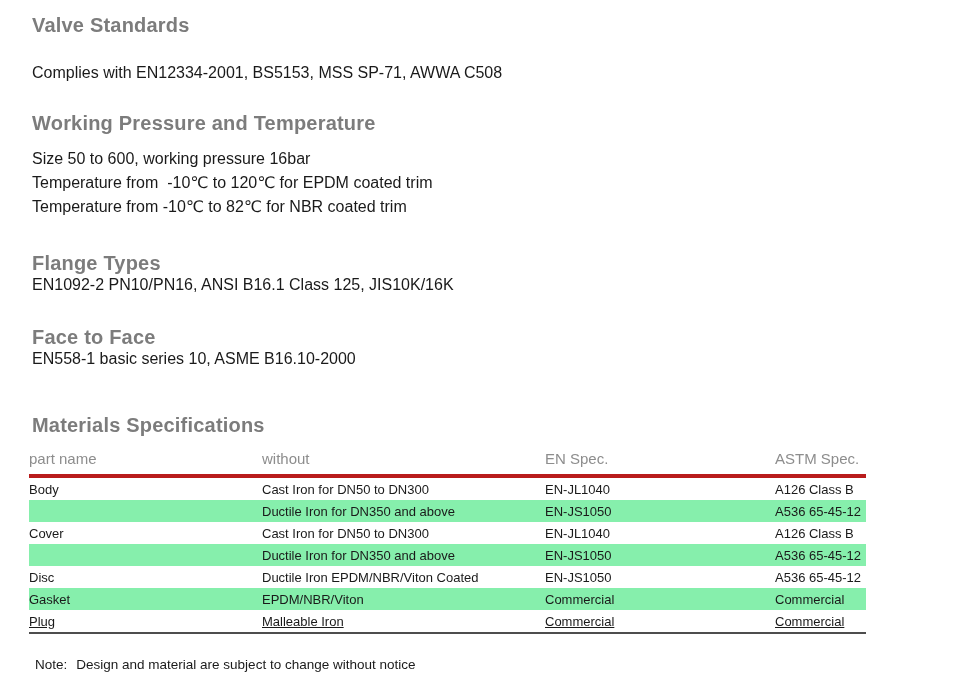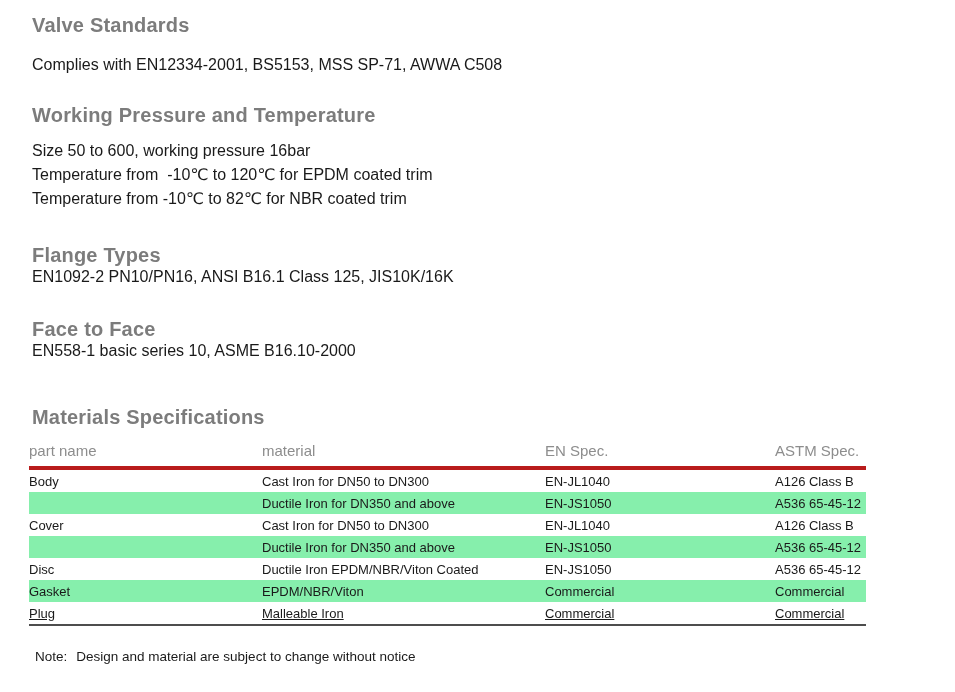--- a/index.html
+++ b/index.html
@@ -22,21 +22,21 @@
     color: #7c7c7c;
     letter-spacing: 0.2px;
   }
   .line {
     margin: 0;
     font-size: 16px;
     line-height: 24px;
     color: #1a1a1a;
     white-space: pre-wrap;
   }
-  .mt-body   { margin-top: 16px; }
+  .mt-body   { margin-top: 24px; }
   .sec2      { margin-top: 26px; }
   .sec2-body { margin-top: 12px; }
   .sec3      { margin-top: 32px; }
   .sec4      { margin-top: 28px; }
   .tight     { margin-top: -2px; }
   .sec-materials { margin-top: 42px; }
 
   table.materials {
     margin-top: 13px;
     margin-left: -3px;
@@ -116,21 +116,21 @@
     <table class="materials">
       <colgroup>
         <col style="width:233px">
           <col style="width:283px">
           <col style="width:230px">
           <col style="width:140px">
       </colgroup>
       <thead>
         <tr>
           <th class="h0">part name</th>
-          <th class="h1">material</th>
+          <th class="h1">without</th>
           <th class="h2">EN Spec.</th>
           <th class="h3">ASTM Spec.</th>
         </tr>
       </thead>
       <tbody>
         <tr>
           <td class="c0">Body</td>
           <td class="c1">Cast Iron for DN50 to DN300</td>
           <td class="c2">EN-JL1040</td>
           <td class="c3">A126 Class B</td>

